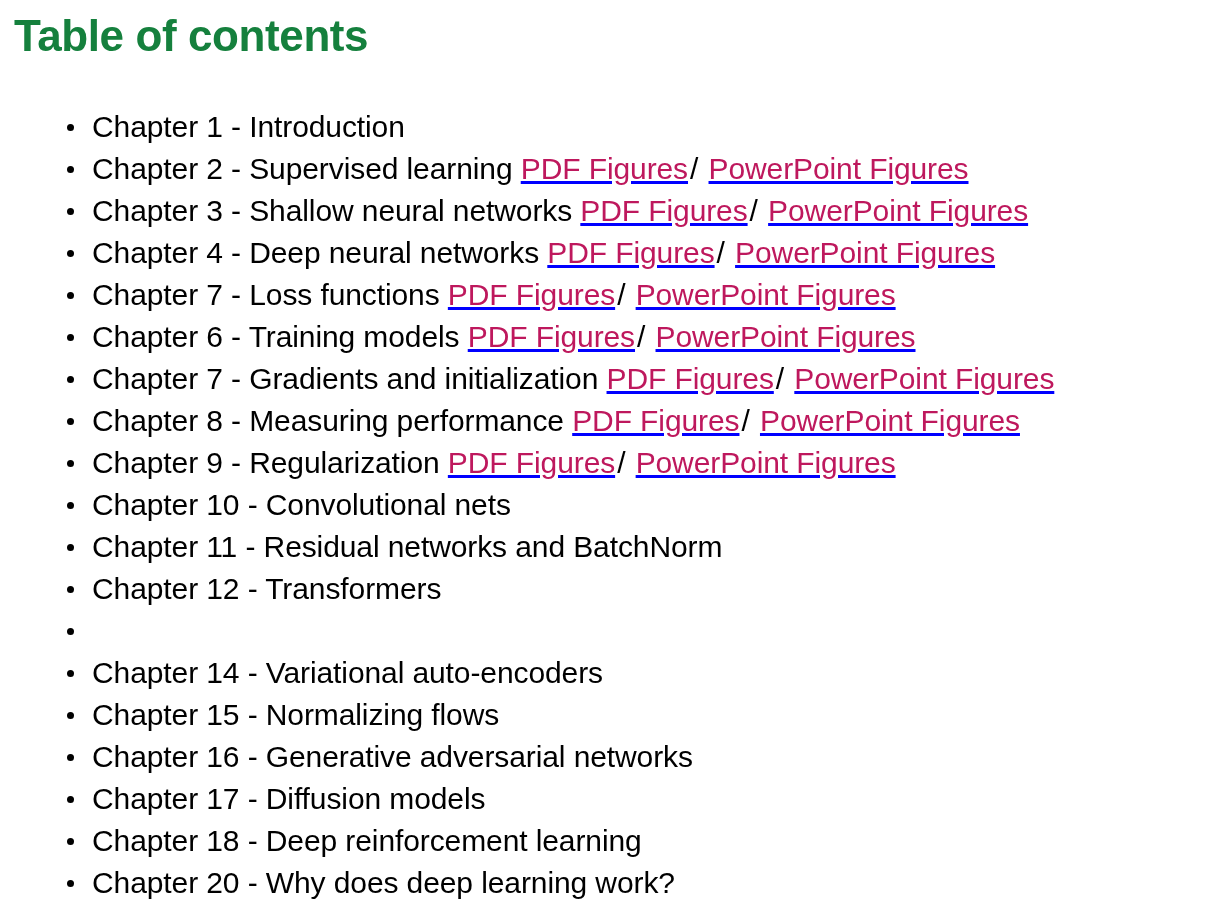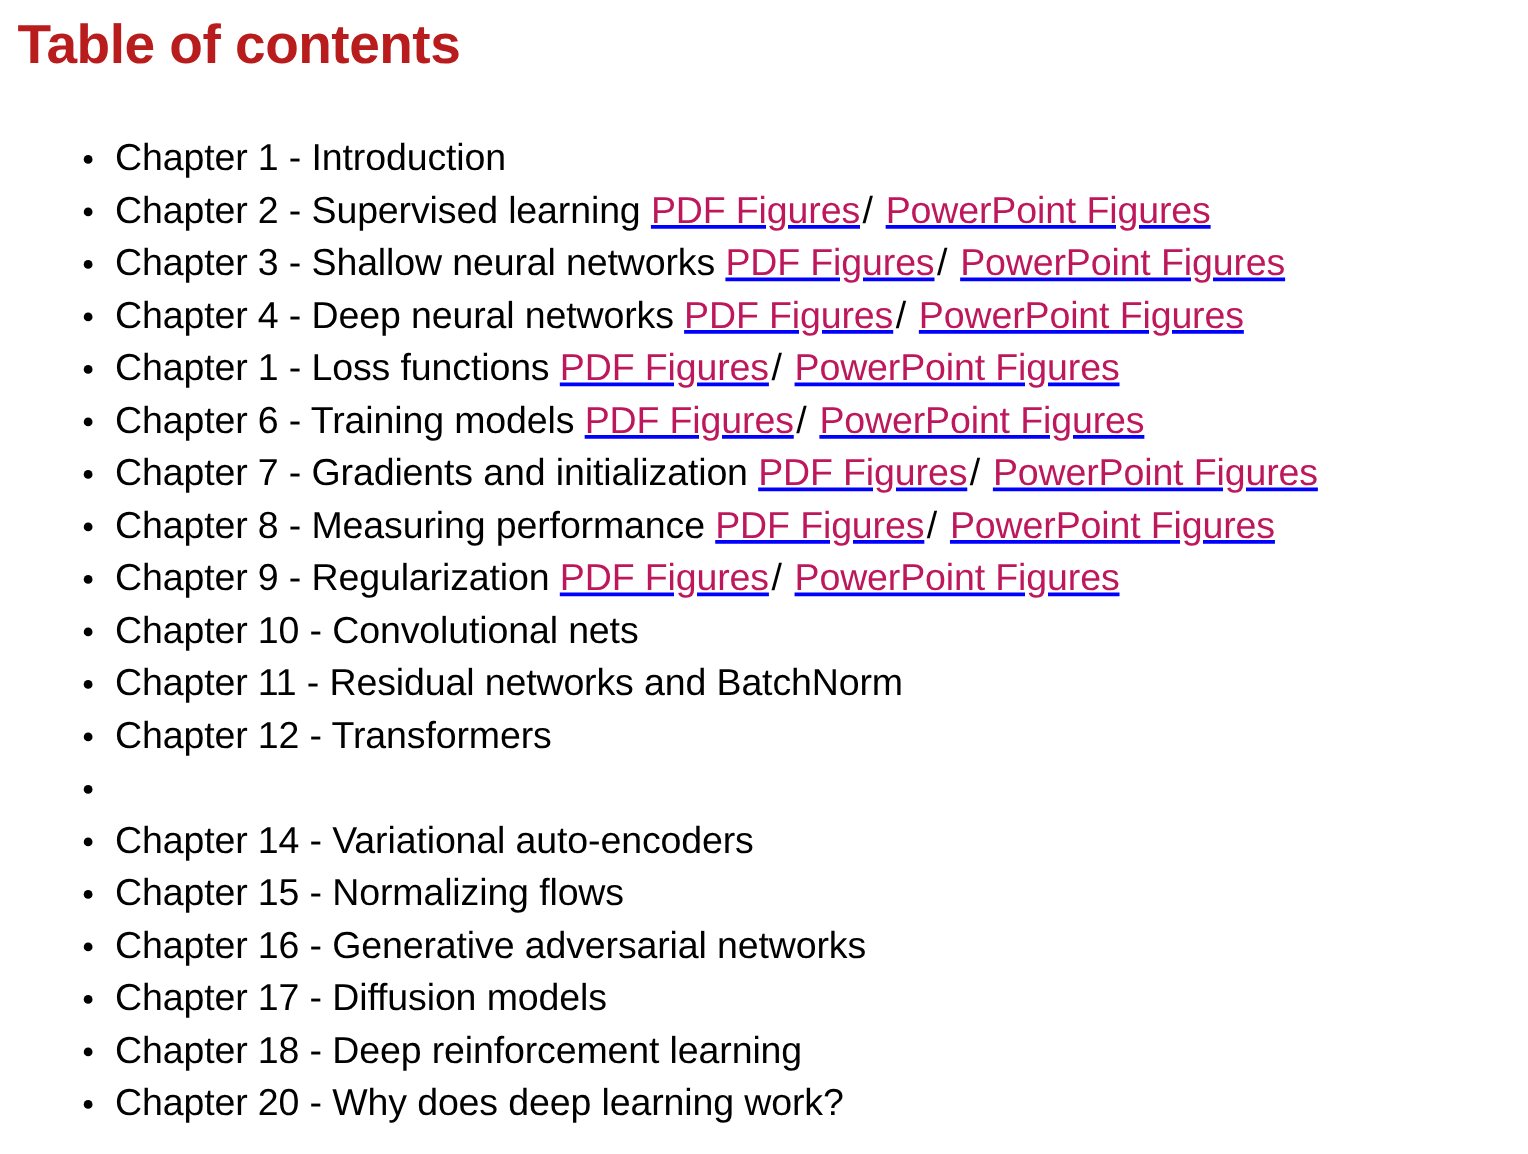--- a/index.html
+++ b/index.html
@@ -30,21 +30,21 @@
     margin: 0;
     padding: 0;
     position: absolute;
     left: 14px;
     top: 8px;
     font-size: 44px;
     line-height: 56px;
     font-weight: 700;
     letter-spacing: -0.4px;
     font-stretch: condensed;
-    color: #b91c1c;
+    color: #15803d;
     white-space: nowrap;
   }
 
   
   .toc-list {
     position: absolute;
     left: 0;
     top: 106px;
     margin: 0;
     padding: 0;
@@ -108,21 +108,21 @@
 
 <div id="page">
 
   <h1 class="page-title">Table of contents</h1>
 
   <ul class="toc-list">
       <li class="toc-item"><span class="bullet"></span><span class="toc-label">Chapter 1 - Introduction</span></li>
       <li class="toc-item"><span class="bullet"></span><span class="toc-label">Chapter 2 - Supervised learning</span><span class="toc-links"><span class="spacer">&nbsp;</span><a class="toc-link" href="#">PDF Figures</a><span class="sep">/</span><span class="spacer">&nbsp;</span><a class="toc-link" href="#">PowerPoint Figures</a></span></li>
       <li class="toc-item"><span class="bullet"></span><span class="toc-label">Chapter 3 - Shallow neural networks</span><span class="toc-links"><span class="spacer">&nbsp;</span><a class="toc-link" href="#">PDF Figures</a><span class="sep">/</span><span class="spacer">&nbsp;</span><a class="toc-link" href="#">PowerPoint Figures</a></span></li>
       <li class="toc-item"><span class="bullet"></span><span class="toc-label">Chapter 4 - Deep neural networks</span><span class="toc-links"><span class="spacer">&nbsp;</span><a class="toc-link" href="#">PDF Figures</a><span class="sep">/</span><span class="spacer">&nbsp;</span><a class="toc-link" href="#">PowerPoint Figures</a></span></li>
-      <li class="toc-item"><span class="bullet"></span><span class="toc-label">Chapter 1 - Loss functions</span><span class="toc-links"><span class="spacer">&nbsp;</span><a class="toc-link" href="#">PDF Figures</a><span class="sep">/</span><span class="spacer">&nbsp;</span><a class="toc-link" href="#">PowerPoint Figures</a></span></li>
+      <li class="toc-item"><span class="bullet"></span><span class="toc-label">Chapter 7 - Loss functions</span><span class="toc-links"><span class="spacer">&nbsp;</span><a class="toc-link" href="#">PDF Figures</a><span class="sep">/</span><span class="spacer">&nbsp;</span><a class="toc-link" href="#">PowerPoint Figures</a></span></li>
       <li class="toc-item"><span class="bullet"></span><span class="toc-label">Chapter 6 - Training models</span><span class="toc-links"><span class="spacer">&nbsp;</span><a class="toc-link" href="#">PDF Figures</a><span class="sep">/</span><span class="spacer">&nbsp;</span><a class="toc-link" href="#">PowerPoint Figures</a></span></li>
       <li class="toc-item"><span class="bullet"></span><span class="toc-label">Chapter 7 - Gradients and initialization</span><span class="toc-links"><span class="spacer">&nbsp;</span><a class="toc-link" href="#">PDF Figures</a><span class="sep">/</span><span class="spacer">&nbsp;</span><a class="toc-link" href="#">PowerPoint Figures</a></span></li>
       <li class="toc-item"><span class="bullet"></span><span class="toc-label">Chapter 8 - Measuring performance</span><span class="toc-links"><span class="spacer">&nbsp;</span><a class="toc-link" href="#">PDF Figures</a><span class="sep">/</span><span class="spacer">&nbsp;</span><a class="toc-link" href="#">PowerPoint Figures</a></span></li>
       <li class="toc-item"><span class="bullet"></span><span class="toc-label">Chapter 9 - Regularization</span><span class="toc-links"><span class="spacer">&nbsp;</span><a class="toc-link" href="#">PDF Figures</a><span class="sep">/</span><span class="spacer">&nbsp;</span><a class="toc-link" href="#">PowerPoint Figures</a></span></li>
       <li class="toc-item"><span class="bullet"></span><span class="toc-label">Chapter 10 - Convolutional nets</span></li>
       <li class="toc-item"><span class="bullet"></span><span class="toc-label">Chapter 11 - Residual networks and BatchNorm</span></li>
       <li class="toc-item"><span class="bullet"></span><span class="toc-label">Chapter 12 - Transformers</span></li>
       <li class="toc-item"><span class="bullet"></span></li>
       <li class="toc-item"><span class="bullet"></span><span class="toc-label">Chapter 14 - Variational auto-encoders</span></li>
       <li class="toc-item"><span class="bullet"></span><span class="toc-label">Chapter 15 - Normalizing flows</span></li>

